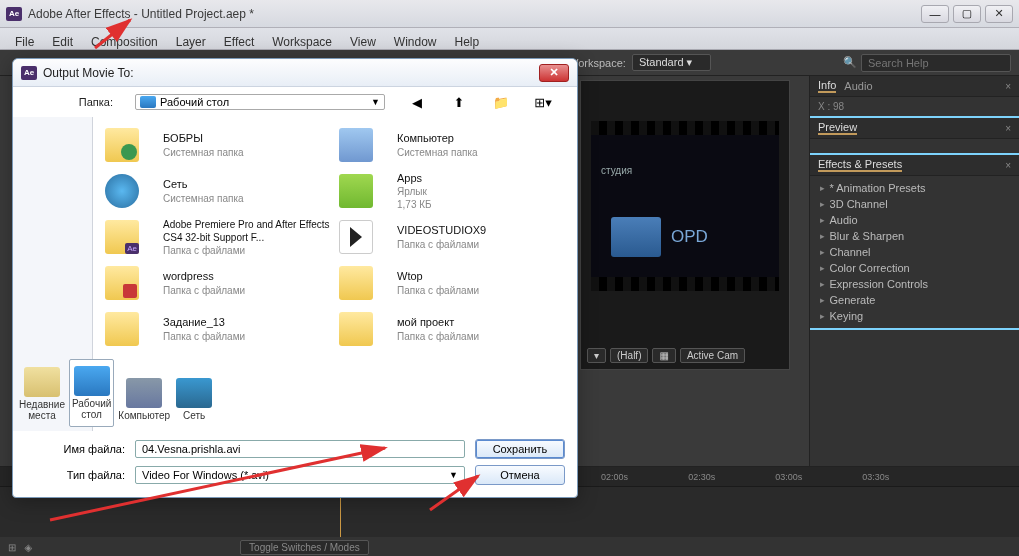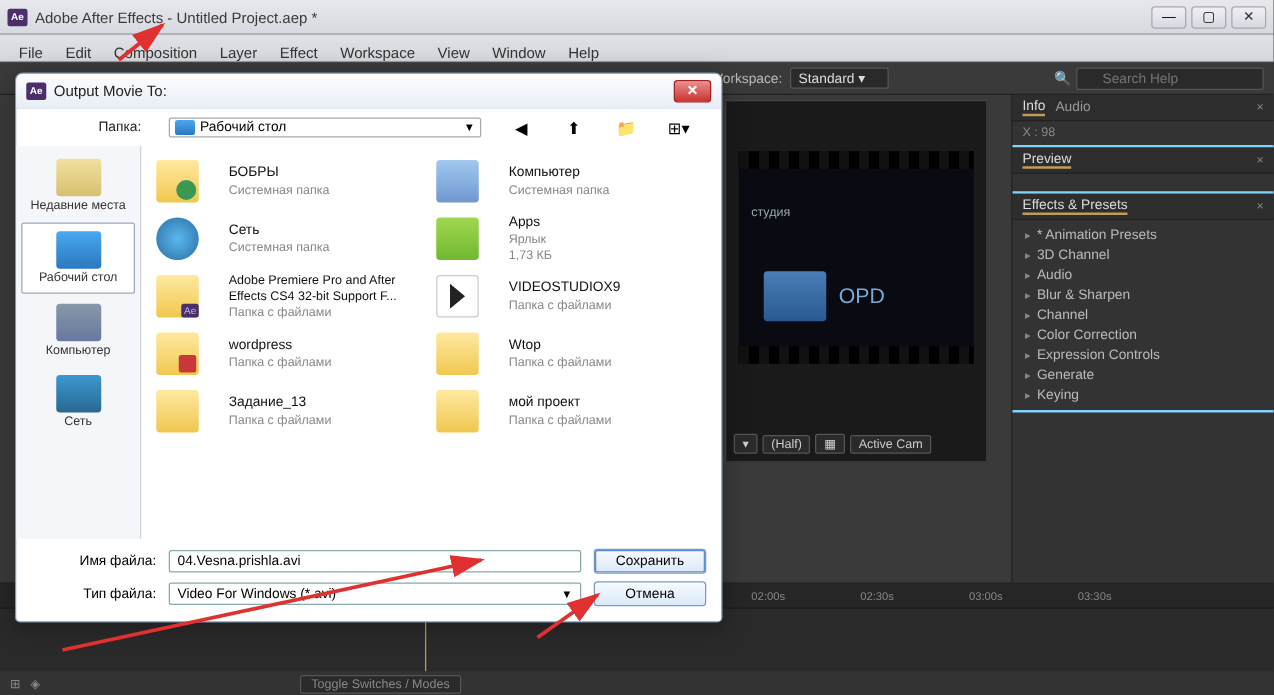--- a/index.html
+++ b/index.html
@@ -14,21 +14,21 @@
 .win-btn.close { color: #333; }
 
 .menubar { height: 22px; background: linear-gradient(#e0e2e8,#d4d6dc); display: flex; align-items: flex-end; padding: 0 6px; border-bottom: 1px solid #a8a8b0; }
 .menubar .menu-item { font-size: 12px; color: #333; padding: 0 9px; cursor: pointer; }
 
 .app-body { position: absolute; top: 50px; left: 0; right: 0; bottom: 0; background: #3f3f3f; display: flex; flex-direction: column; }
 
 .workspace-bar { height: 26px; background: #3a3a3a; display: flex; align-items: center; padding: 0 8px; gap: 6px; border-bottom: 1px solid #222; }
 .workspace-bar .ws-label { color: #bbb; font-size: 11px; margin-left: 560px; }
 .workspace-bar .ws-select { background: #2a2a2a; color: #ddd; border: 1px solid #555; font-size: 11px; padding: 1px 18px 1px 6px; border-radius: 2px; }
-.workspace-bar .search-box { background: #2a2a2a; color: #ddd; border: 1px solid #555; font-size: 11px; padding: 2px 20px; border-radius: 2px; width: 150px; margin-left: auto; }
+.workspace-bar .search-box { background: #2a2a2a; color: #ddd; border: 1px solid #555; font-size: 11px; padding: 2px 6px; border-radius: 2px; width: 150px; margin-left: auto; }
 .workspace-bar .search-wrap { display:flex; align-items:center; gap:4px; margin-left:auto;}
 .workspace-bar .search-icon { color:#888; font-size:11px;}
 
 .main-area { flex: 1; display: flex; }
 .left-panels { flex: 1; background: #3a3a3a; }
 .right-panels { width: 210px; background: #333; border-left: 1px solid #222; }
 
 .panel { border-bottom: 2px solid #7dd3fc; }
 .panel-header { background: #2d2d2d; color: #ccc; font-size: 11px; padding: 3px 8px; display: flex; align-items: center; gap: 8px; border-bottom:1px solid #222;}
 .panel-header .tab { color:#999; cursor:pointer;}
@@ -64,21 +64,21 @@
 .dialog-title .txt { font-size: 12px; color: #222; flex:1;}
 .dialog-title .close-btn { width: 30px; height: 18px; background: linear-gradient(#e89090,#c33); border: 1px solid #a02020; border-radius: 3px; color: #fff; font-size: 11px; font-weight:bold; display: flex; align-items: center; justify-content: center; cursor: pointer; }
 
 .dialog-toolbar { height: 30px; display: flex; align-items: center; padding: 0 10px; gap: 22px; }
 .dialog-toolbar .lbl { font-size: 11px; color: #222; width:90px; text-align:right;}
 .dialog-toolbar .folder-select { flex:1; max-width:250px; display:flex; align-items:center; border:1px solid #aaa; border-radius:2px; padding:1px 4px; font-size:11px; gap:4px;}
 .dialog-toolbar .folder-select .drop{margin-left:auto;font-size:9px;}
 .dialog-toolbar .tool-icon { width:20px; height:20px; display:flex;align-items:center;justify-content:center;font-size:13px;cursor:pointer;}
 
 .dialog-body { flex:1; display: flex; }
-.places-bar { width: 100px; background: #f4f6fa; border-right: 1px solid #d0d4dc; padding: 4px; display:flex; flex-direction:column; gap:2px;}
+.places-bar { width: 80px; background: #f4f6fa; border-right: 1px solid #d0d4dc; padding: 4px; display:flex; flex-direction:row; gap:2px;align-items:flex-end;}
 .places-bar .place { display:flex; flex-direction:column; align-items:center; padding:6px 2px; font-size:10px; color:#333; text-align:center; cursor:pointer; border-radius:2px; gap:2px;}
 .places-bar .place.selected { background:#fff; border:1px solid #9ab;}
 .places-bar .place .pic { width:36px; height:30px; border-radius:3px;}
 .pic.recent{background:linear-gradient(#f0e0a0,#d8c070);}
 .pic.desktop{background:linear-gradient(#4aa8f0,#2a78c0);}
 .pic.computer{background:linear-gradient(#8898a8,#6878a0);}
 .pic.network{background:linear-gradient(#3a98d0,#2a6890);border-radius:50%;}
 
 .files-view { flex:1; padding: 6px 10px; display:grid; grid-template-columns: 1fr 1fr; grid-auto-rows: 44px; gap: 2px 4px; align-content:start;}
 .file-item { display:flex; align-items:center; gap:24px; padding:2px; cursor:pointer; border-radius:2px;}

